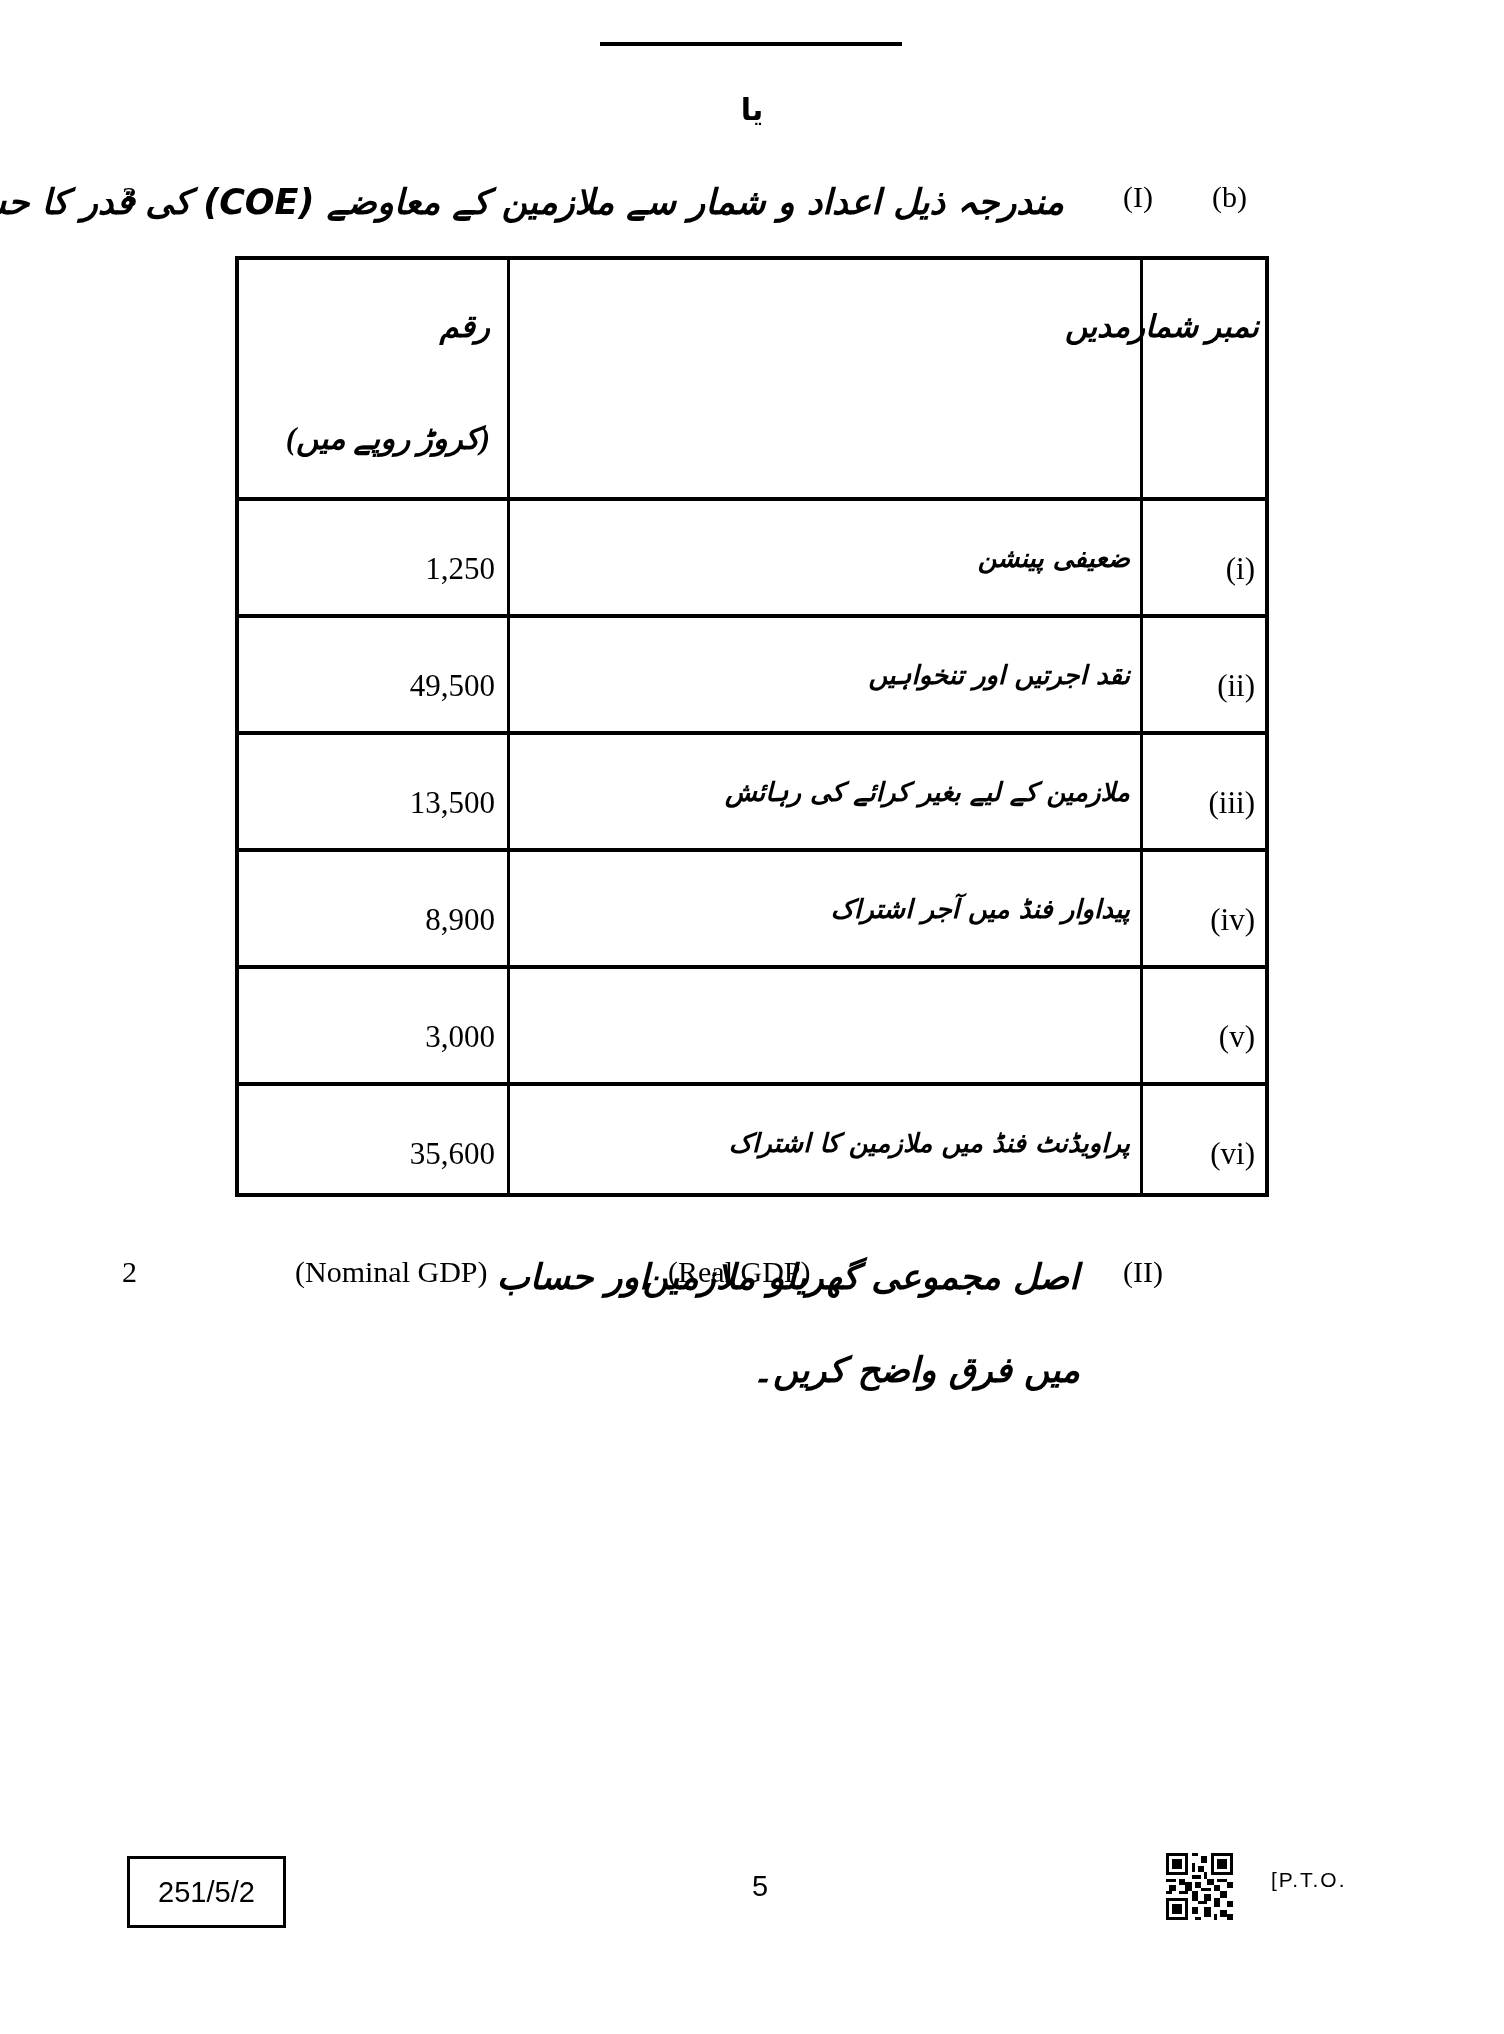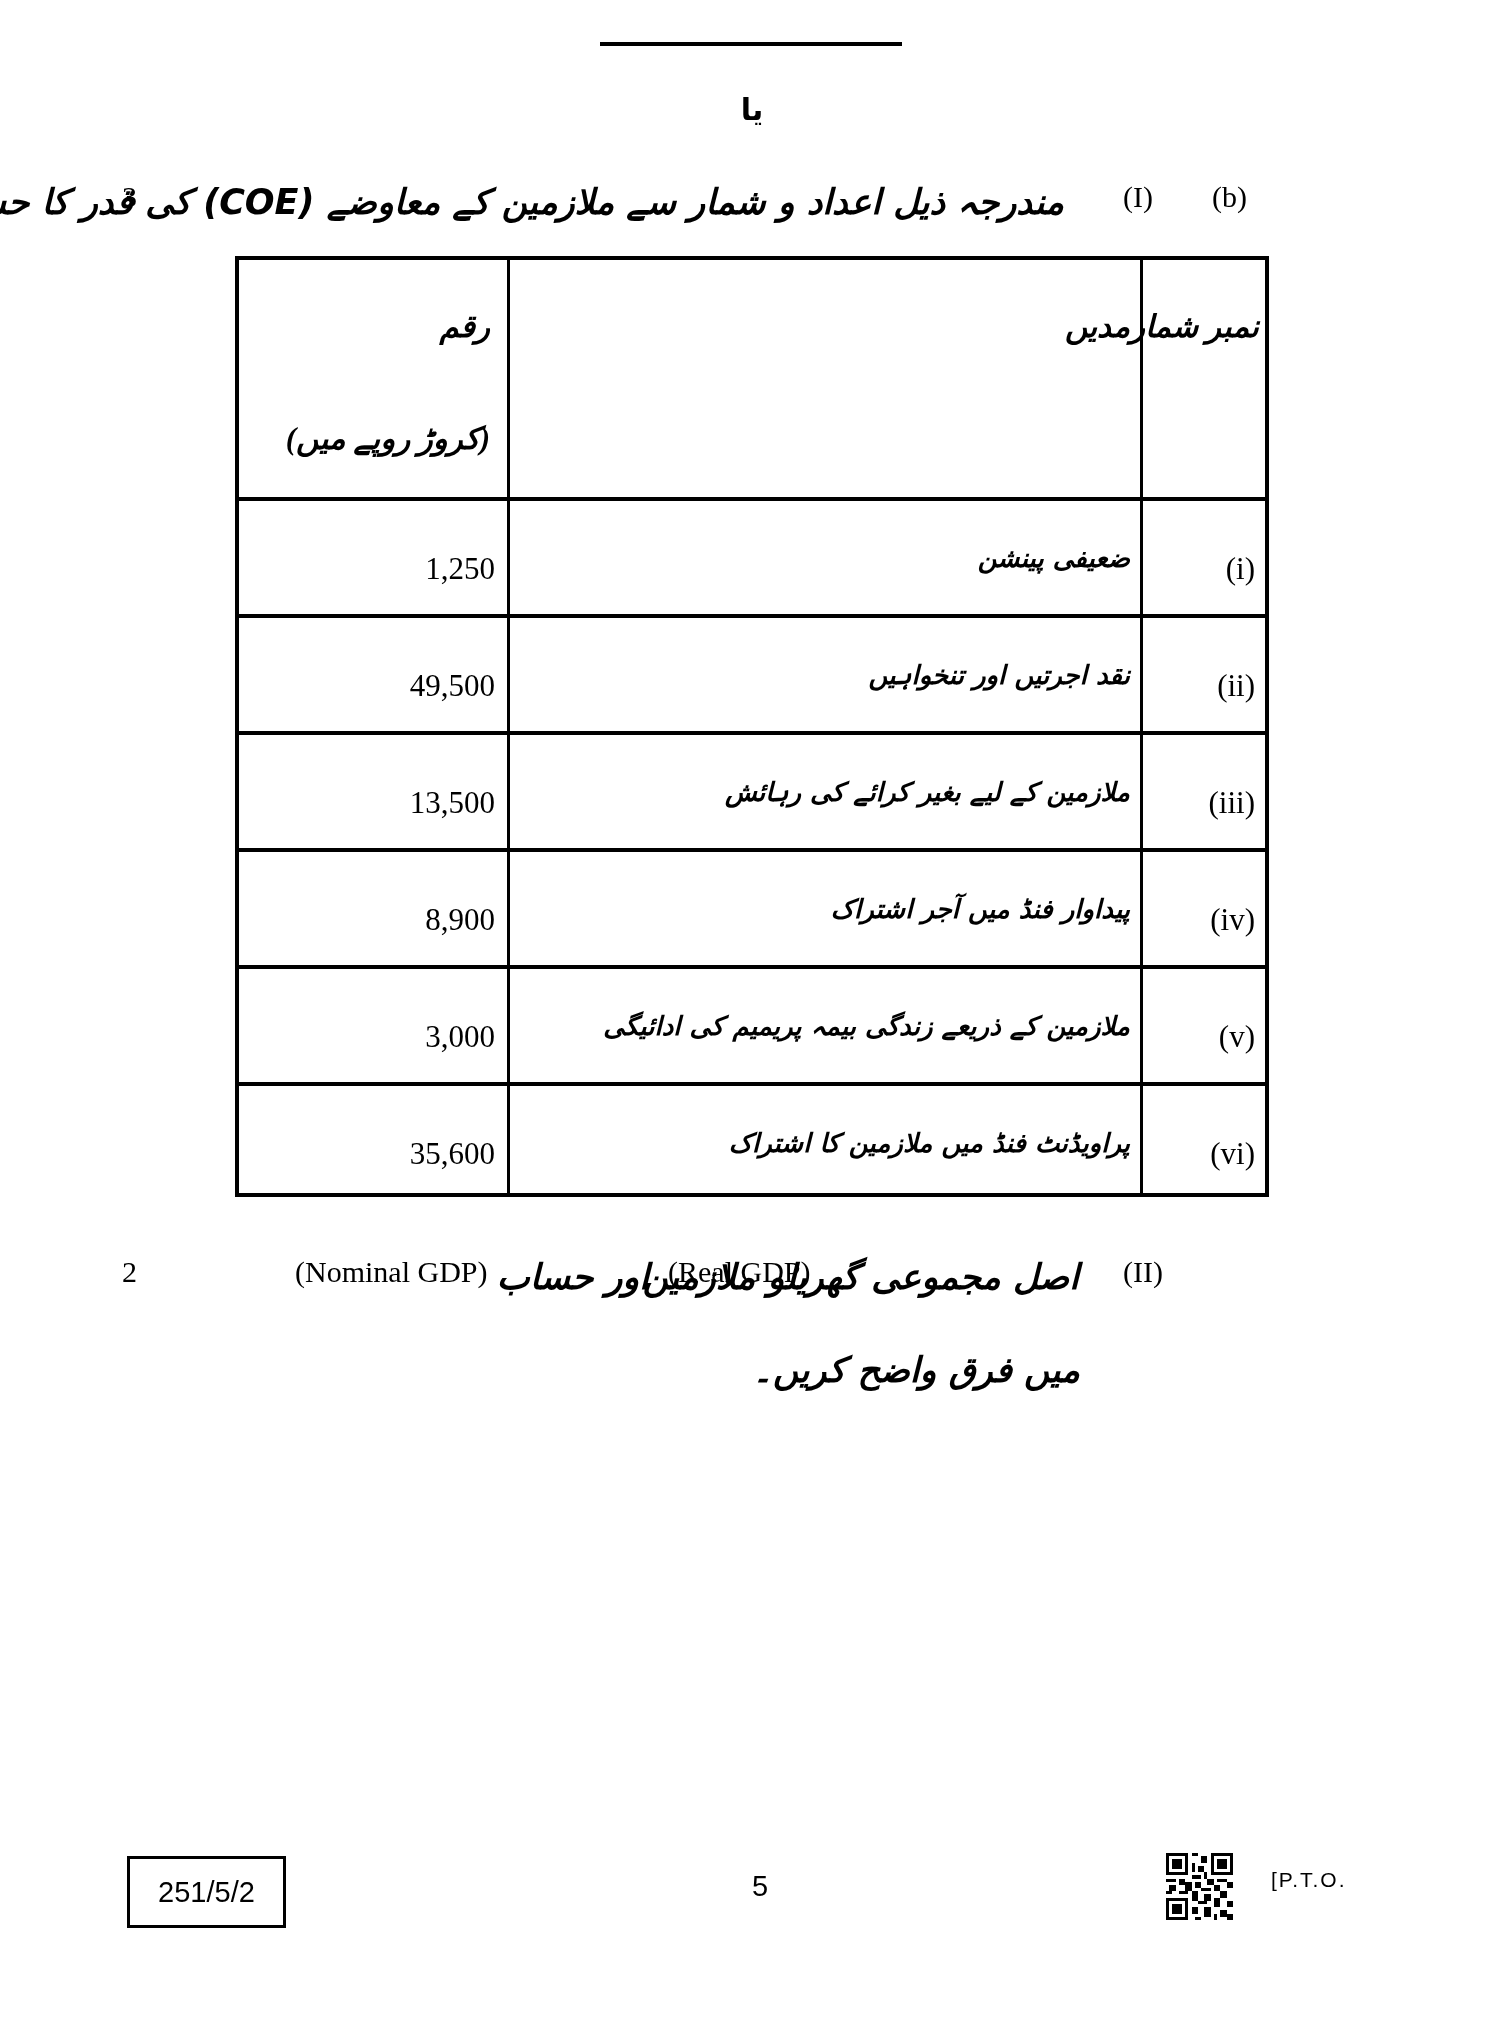--- a/index.html
+++ b/index.html
@@ -145,21 +145,20 @@
     <div class="cell-item urdu" style="top:42px;">ملازمین کے لیے بغیر کرائے کی رہائش</div>
     <div class="cell-amount" style="top:50px;">13,500</div>
   </div>
   <div class="row bordered" style="top:588px; height:117px;">
     <div class="cell-sn" style="top:50px;">(iv)</div>
     <div class="cell-item urdu" style="top:42px;">پیداوار فنڈ میں آجر اشتراک</div>
     <div class="cell-amount" style="top:50px;">8,900</div>
   </div>
   <div class="row bordered" style="top:705px; height:117px;">
     <div class="cell-sn" style="top:50px;">(v)</div>
-    <div class="cell-item urdu" style="top:42px;">ملازمین کے ذریعے زندگی بیمہ پریمیم کی ادائیگی</div>
     <div class="cell-amount" style="top:50px;">3,000</div>
   </div>
   <div class="row bordered" style="top:822px; height:111px;">
     <div class="cell-sn" style="top:50px;">(vi)</div>
     <div class="cell-item urdu" style="top:42px;">پراویڈنٹ فنڈ میں ملازمین کا اشتراک</div>
     <div class="cell-amount" style="top:50px;">35,600</div>
   </div>
 </div>
 
 <div class="abs marks" style="left:122px; top:1255px;">2</div>

